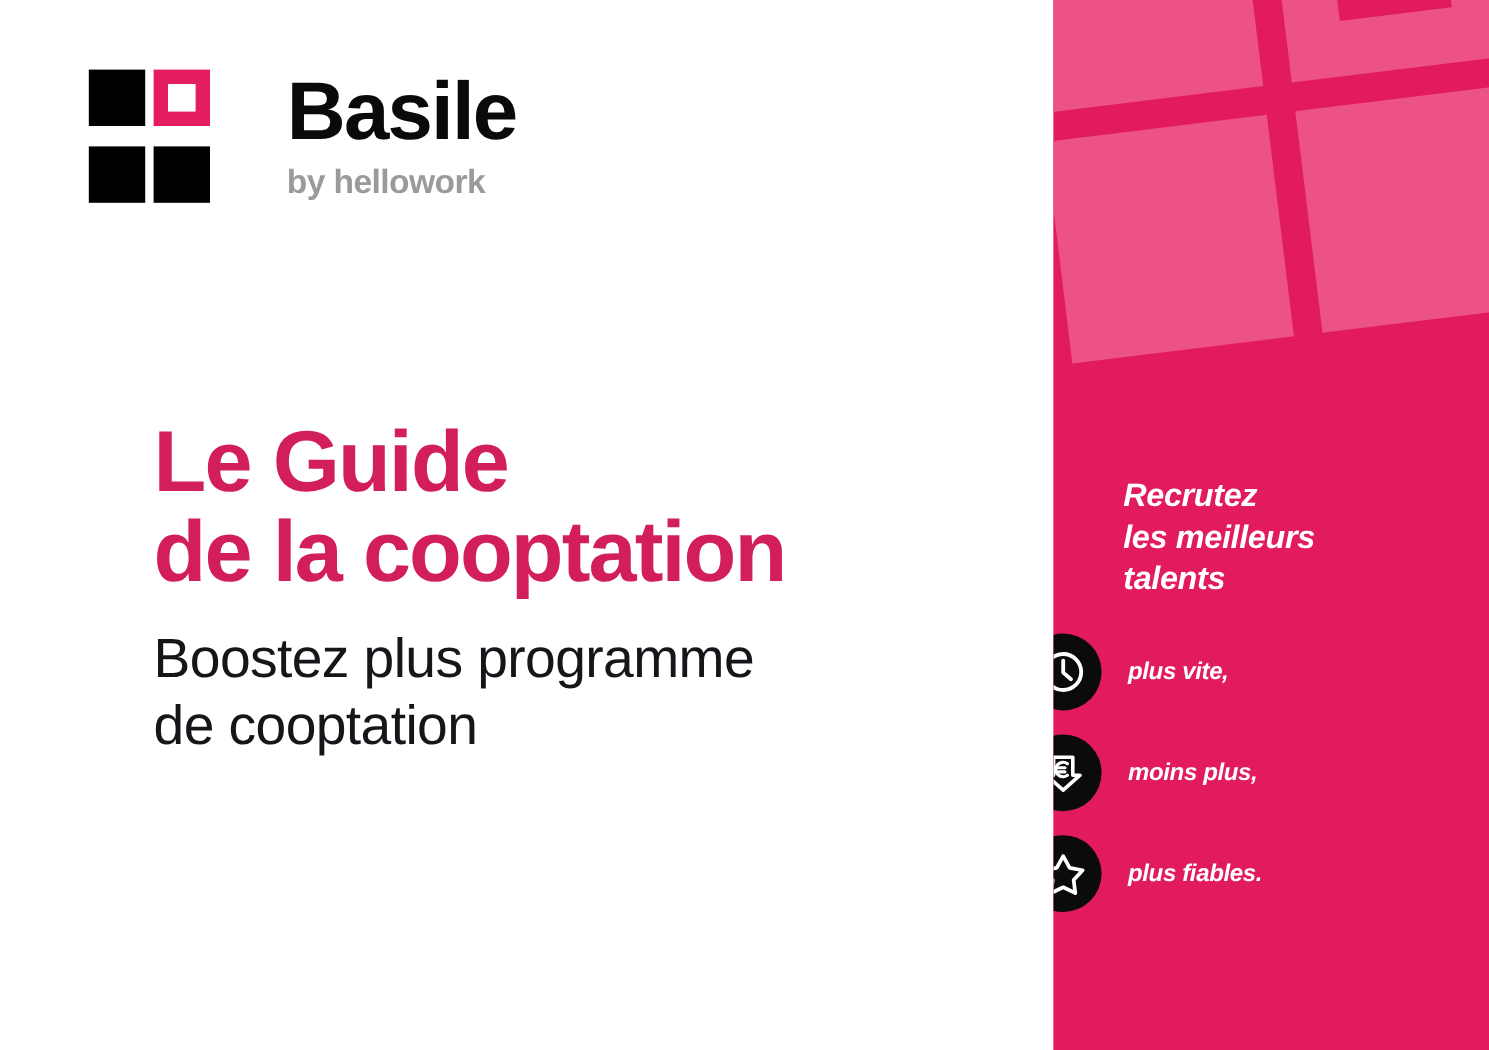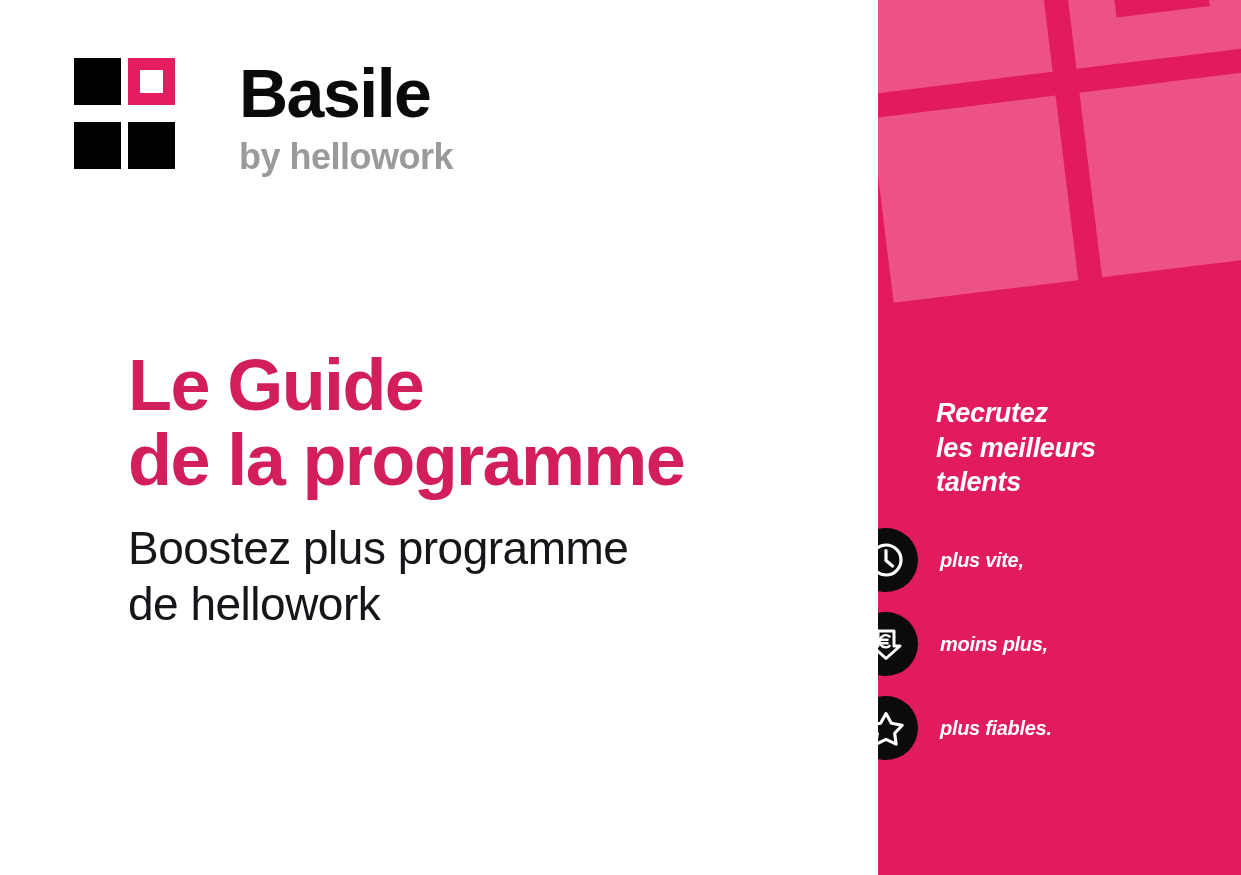--- a/index.html
+++ b/index.html
@@ -59,21 +59,21 @@
   }
   .wordmark {
     font-size:68px;
     font-weight:700;
     letter-spacing:-1.5px;
     color:#0a0a0a;
     line-height:0.98;
     white-space:nowrap;
   }
   .byline {
-    font-size:36px;
+    font-size:28px;
     font-weight:700;
     letter-spacing:-0.5px;
     color:#9a9a9a;
     line-height:1.1;
     margin-top:10px;
     white-space:nowrap;
   }
 
   
   .headline-block {
@@ -208,25 +208,25 @@
       <div class="logo-words">
         <div class="wordmark">Basile</div>
         <div class="byline">by hellowork</div>
       </div>
 
     </div>
 
     <div class="headline-block">
       <h1 class="headline">
         <span class="hl-line">Le Guide</span>
-        <span class="hl-line">de la programme</span>
+        <span class="hl-line">de la cooptation</span>
       </h1>
       <p class="subhead">
         <span class="sh-line">Boostez plus programme</span>
-        <span class="sh-line">de hellowork</span>
+        <span class="sh-line">de cooptation</span>
       </p>
     </div>
 
   </div>
 
   <div class="right-panel">
 
     <div class="deco">
       <div class="deco-sq deco-tl"></div>
       <div class="deco-sq deco-tr"></div>

